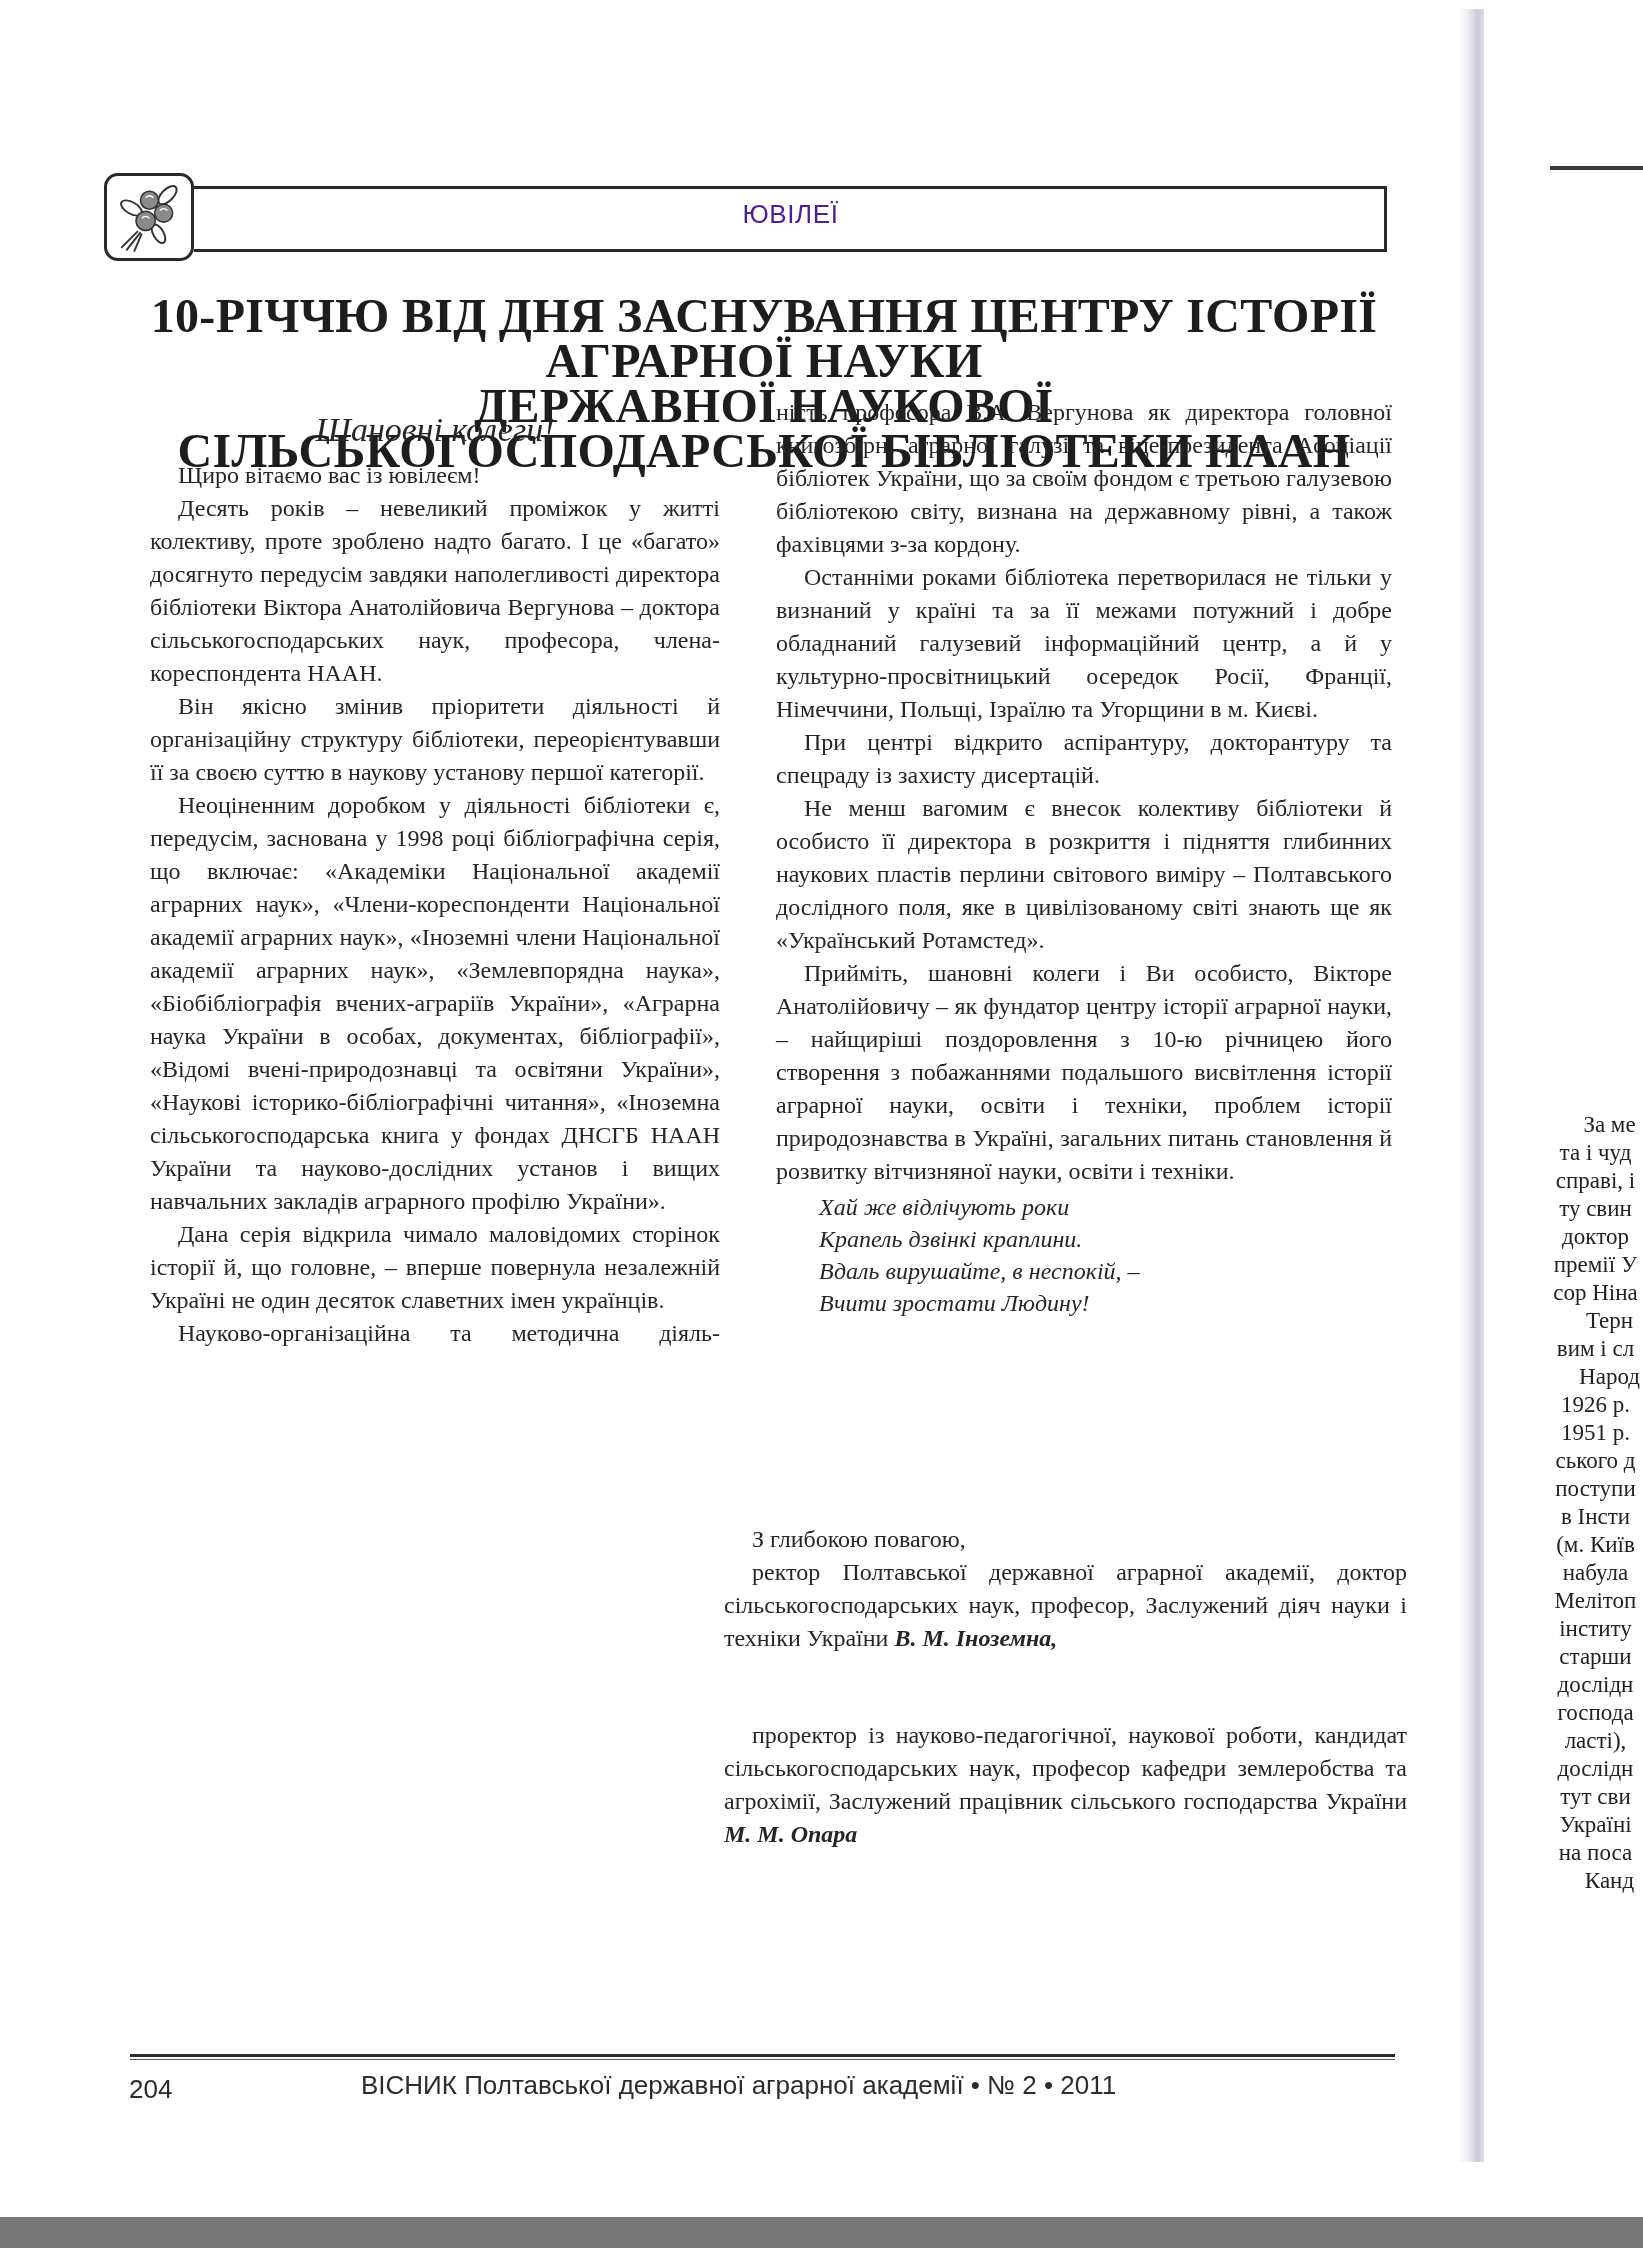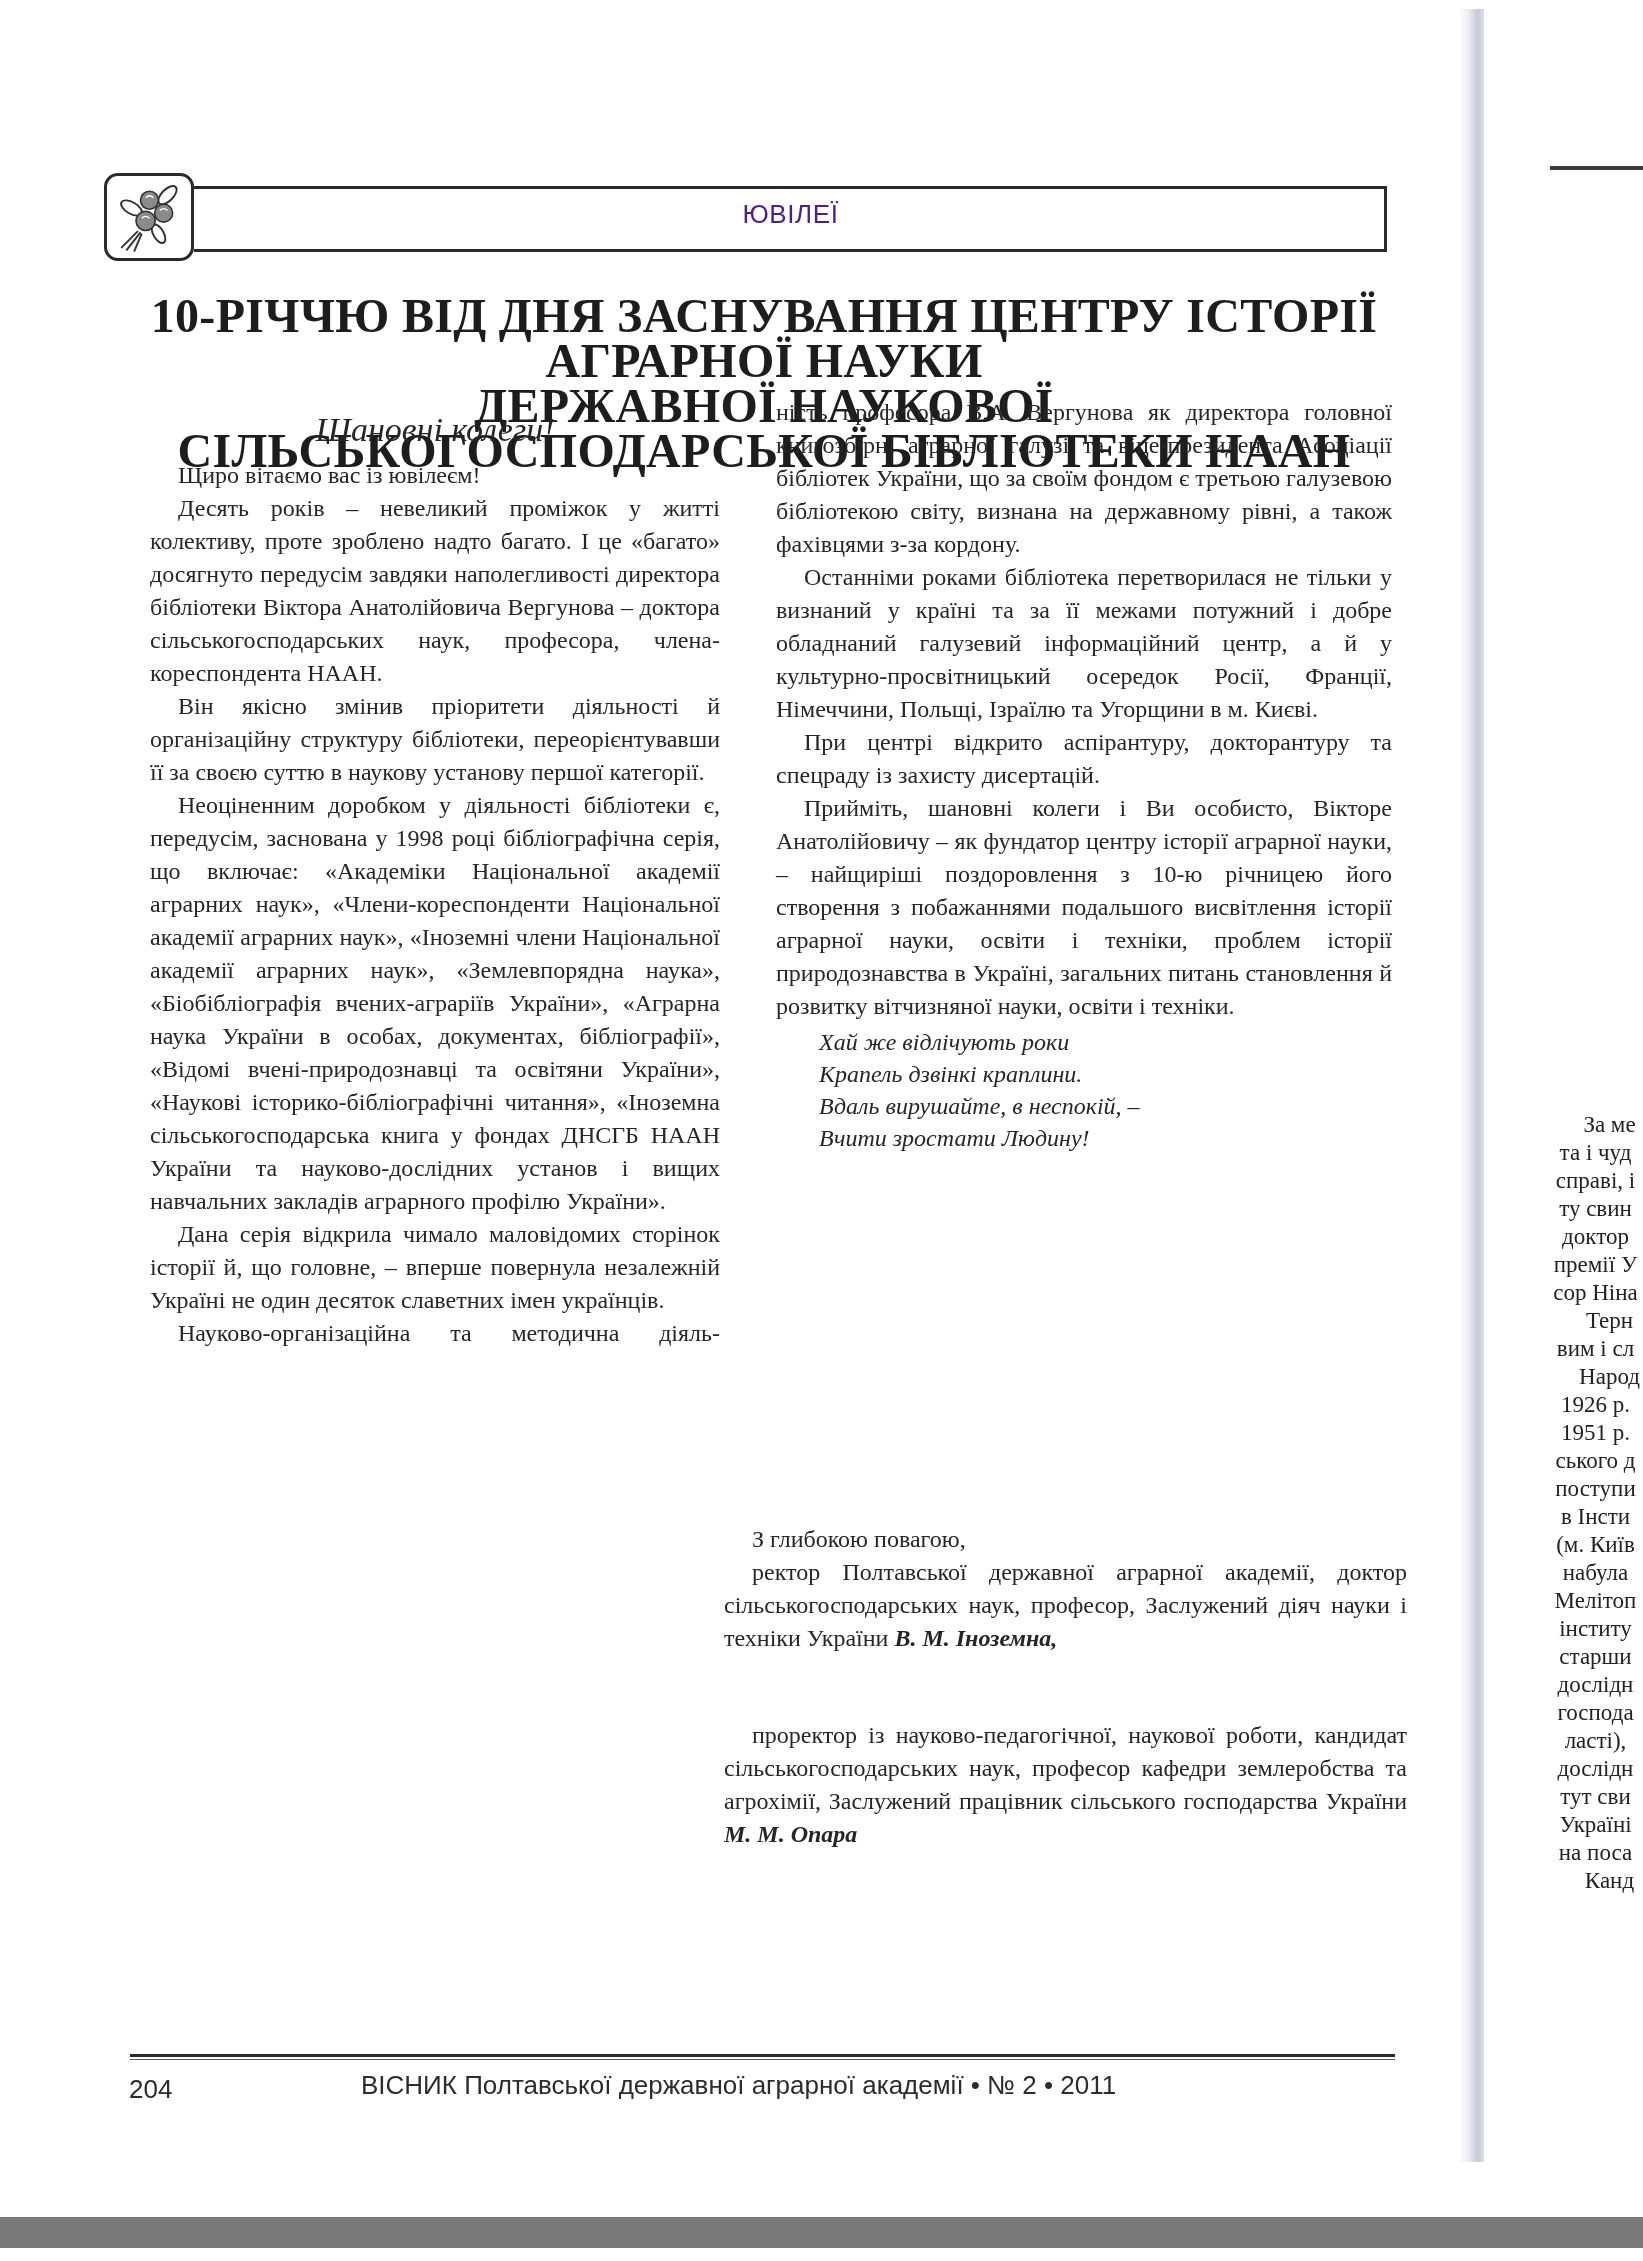--- a/index.html
+++ b/index.html
@@ -138,20 +138,21 @@
   <p>Він якісно змінив пріоритети діяльності й організаційну структуру бібліотеки, переорієнтувавши її за своєю суттю в наукову установу першої категорії.</p>
   <p>Неоціненним доробком у діяльності бібліотеки є, передусім, заснована у 1998 році бібліографічна серія, що включає: «Академіки Національної академії аграрних наук», «Члени-кореспонденти Національної академії аграрних наук», «Іноземні члени Національної академії аграрних наук», «Землевпорядна наука», «Біобібліографія вчених-аграріїв України», «Аграрна наука України в особах, документах, бібліографії», «Відомі вчені-природознавці та освітяни України», «Наукові історико-бібліографічні читання», «Іноземна сільськогосподарська книга у фондах ДНСГБ НААН України та науково-дослідних установ і вищих навчальних закладів аграрного профілю України».</p>
   <p>Дана серія відкрила чимало маловідомих сторінок історії й, що головне, – вперше повернула незалежній Україні не один десяток славетних імен українців.</p>
   <p style="text-align-last: justify;">Науково-організаційна та методична діяль-</p>
 </div>
 
 <div class="col col-right">
   <p class="noindent">ність професора В.А. Вергунова як директора головної книгозбірні аграрної галузі та віце-президента Асоціації бібліотек України, що за своїм фондом є третьою галузевою бібліотекою світу, визнана на державному рівні, а також фахівцями з-за кордону.</p>
   <p>Останніми роками бібліотека перетворилася не тільки у визнаний у країні та за її межами потужний і добре обладнаний галузевий інформаційний центр, а й у культурно-просвітницький осередок Росії, Франції, Німеччини, Польщі, Ізраїлю та Угорщини в м. Києві.</p>
   <p>При центрі відкрито аспірантуру, докторантуру та спецраду із захисту дисертацій.</p>
+  <p>Не менш вагомим є внесок колективу бібліотеки й особисто її директора в розкриття і підняття глибинних наукових пластів перлини світового виміру – Полтавського дослідного поля, яке в цивілізованому світі знають ще як «Український Ротамстед».</p>
   <p>Прийміть, шановні колеги і Ви особисто, Вікторе Анатолійовичу – як фундатор центру історії аграрної науки, – найщиріші поздоровлення з 10-ю річницею його створення з побажаннями подальшого висвітлення історії аграрної науки, освіти і техніки, проблем історії природознавства в Україні, загальних питань становлення й розвитку вітчизняної науки, освіти і техніки.</p>
   <div class="poem">
     <div>Хай же відлічують роки</div>
     <div>Крапель дзвінкі краплини.</div>
     <div>Вдаль вирушайте, в неспокій, –</div>
     <div>Вчити зростати Людину!</div>
   </div>
 </div>
 
 <div class="signatures">

